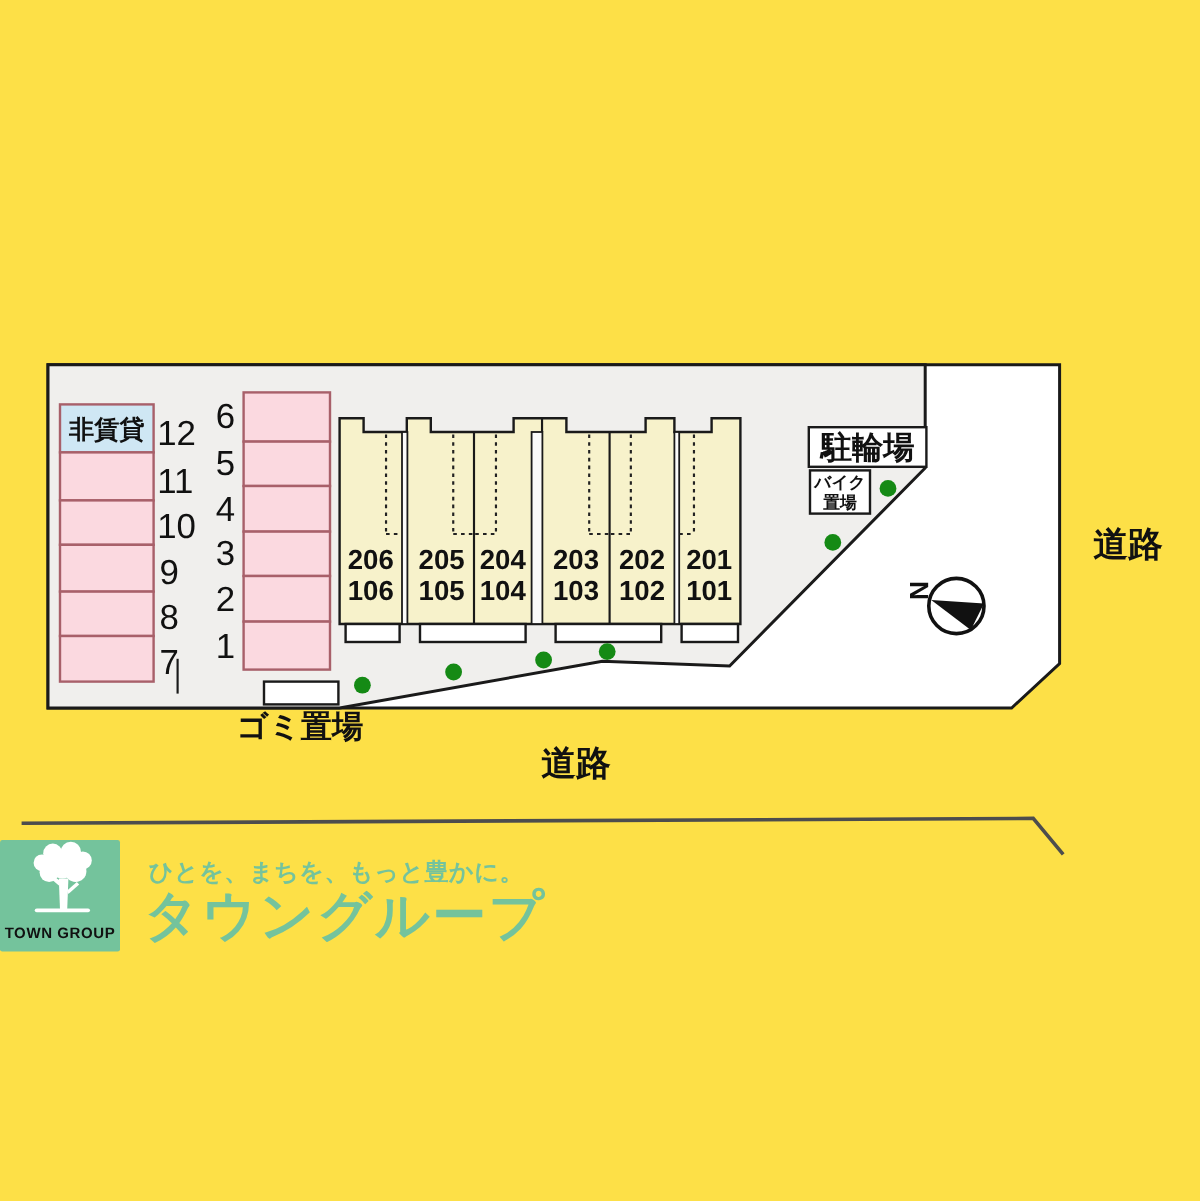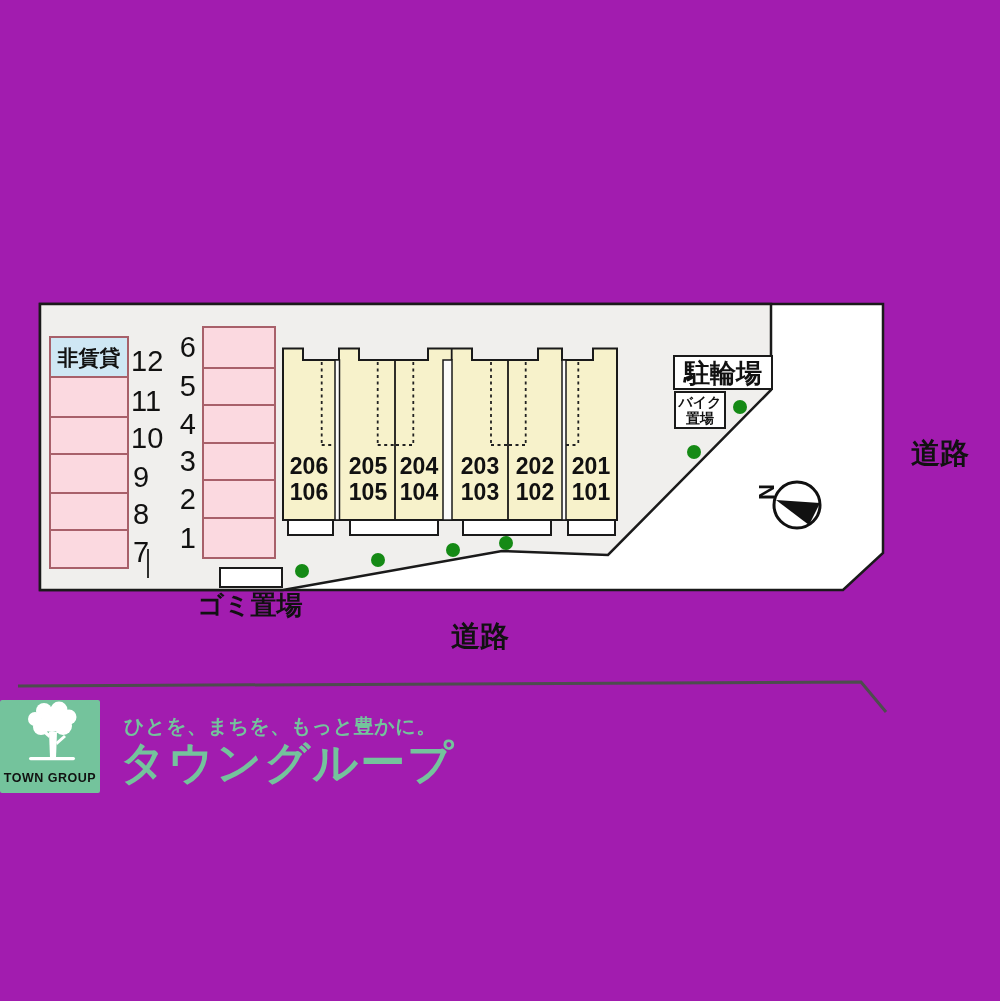--- a/index.html
+++ b/index.html
@@ -1,16 +1,16 @@
 <!DOCTYPE html>
 <html><head>
 <meta charset="utf-8">
 <style>
   html,body{margin:0;padding:0;background:#fff;}
-  #stage{position:relative;width:1000px;height:1001px;background:#a21caf;overflow:hidden;}
+  #stage{position:relative;width:1000px;height:1001px;background:#fde047;overflow:hidden;}
   svg{display:block;}
   .txt{font-family:"Liberation Sans","DejaVu Sans",sans-serif;fill:#111;}
   .site{fill:#f0efed;stroke:#1a1a1a;stroke-width:2.5;stroke-linejoin:miter;}
   .outer{fill:#ffffff;stroke:#1a1a1a;stroke-width:2.5;}
   .pspace{fill:#fbd9e0;stroke:#a8606a;stroke-width:2;}
   .pblue{fill:#cfe7f4;stroke:#a8606a;stroke-width:2;}
   .bld{fill:#f7f2cb;stroke:#1a1a1a;stroke-width:2;}
   .gap{fill:#fbfbfa;stroke:#1a1a1a;stroke-width:1.5;}
   .wbox{fill:#ffffff;stroke:#1a1a1a;stroke-width:2;}
   .thin{stroke:#1a1a1a;stroke-width:1.8;fill:none;}

